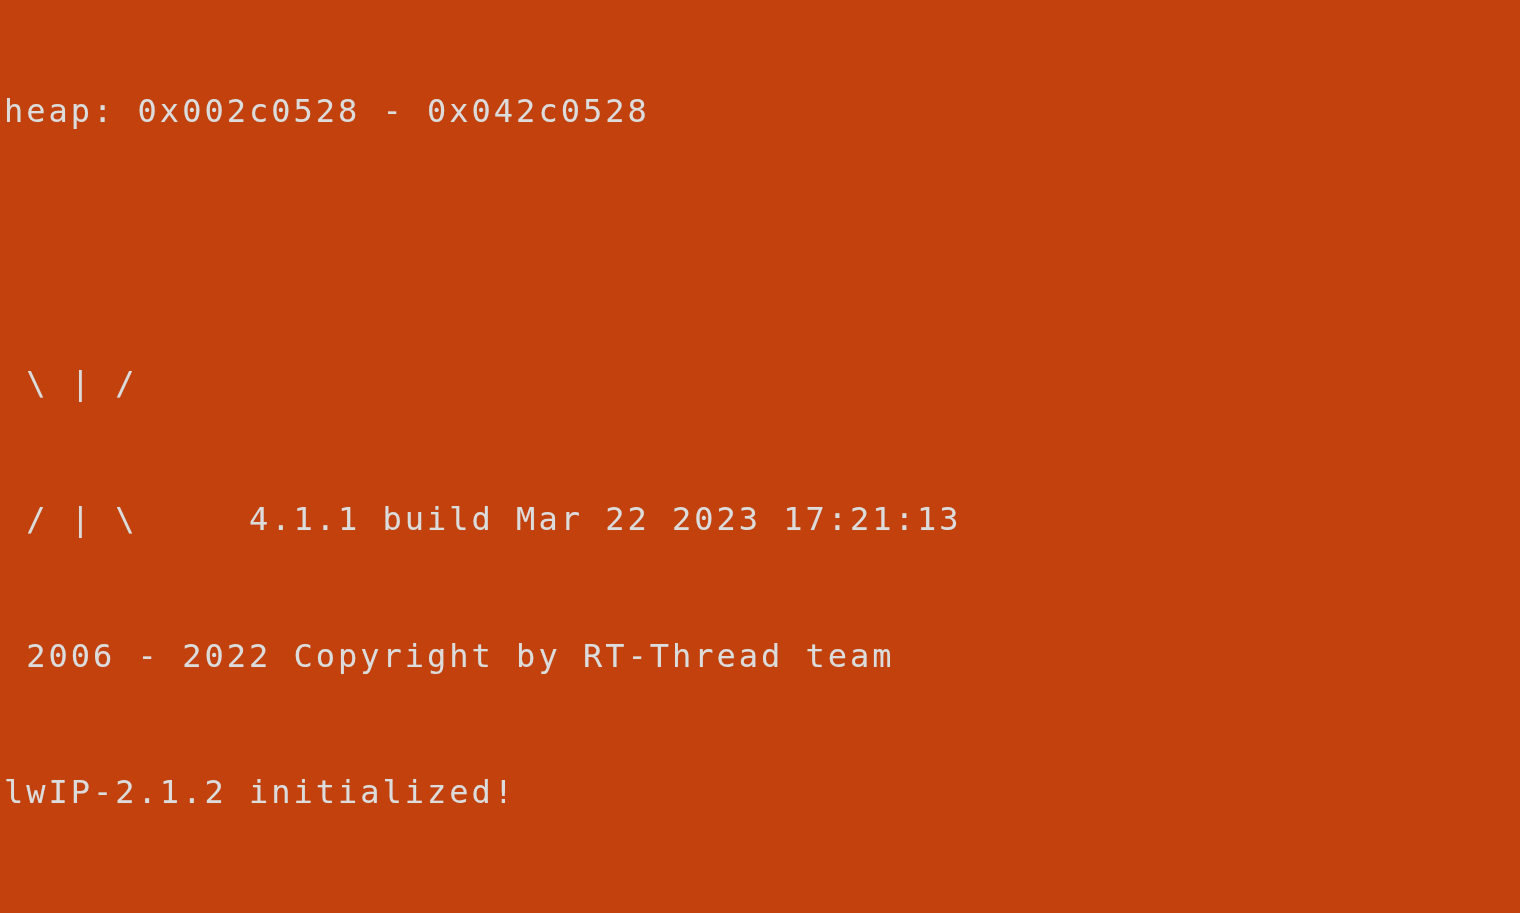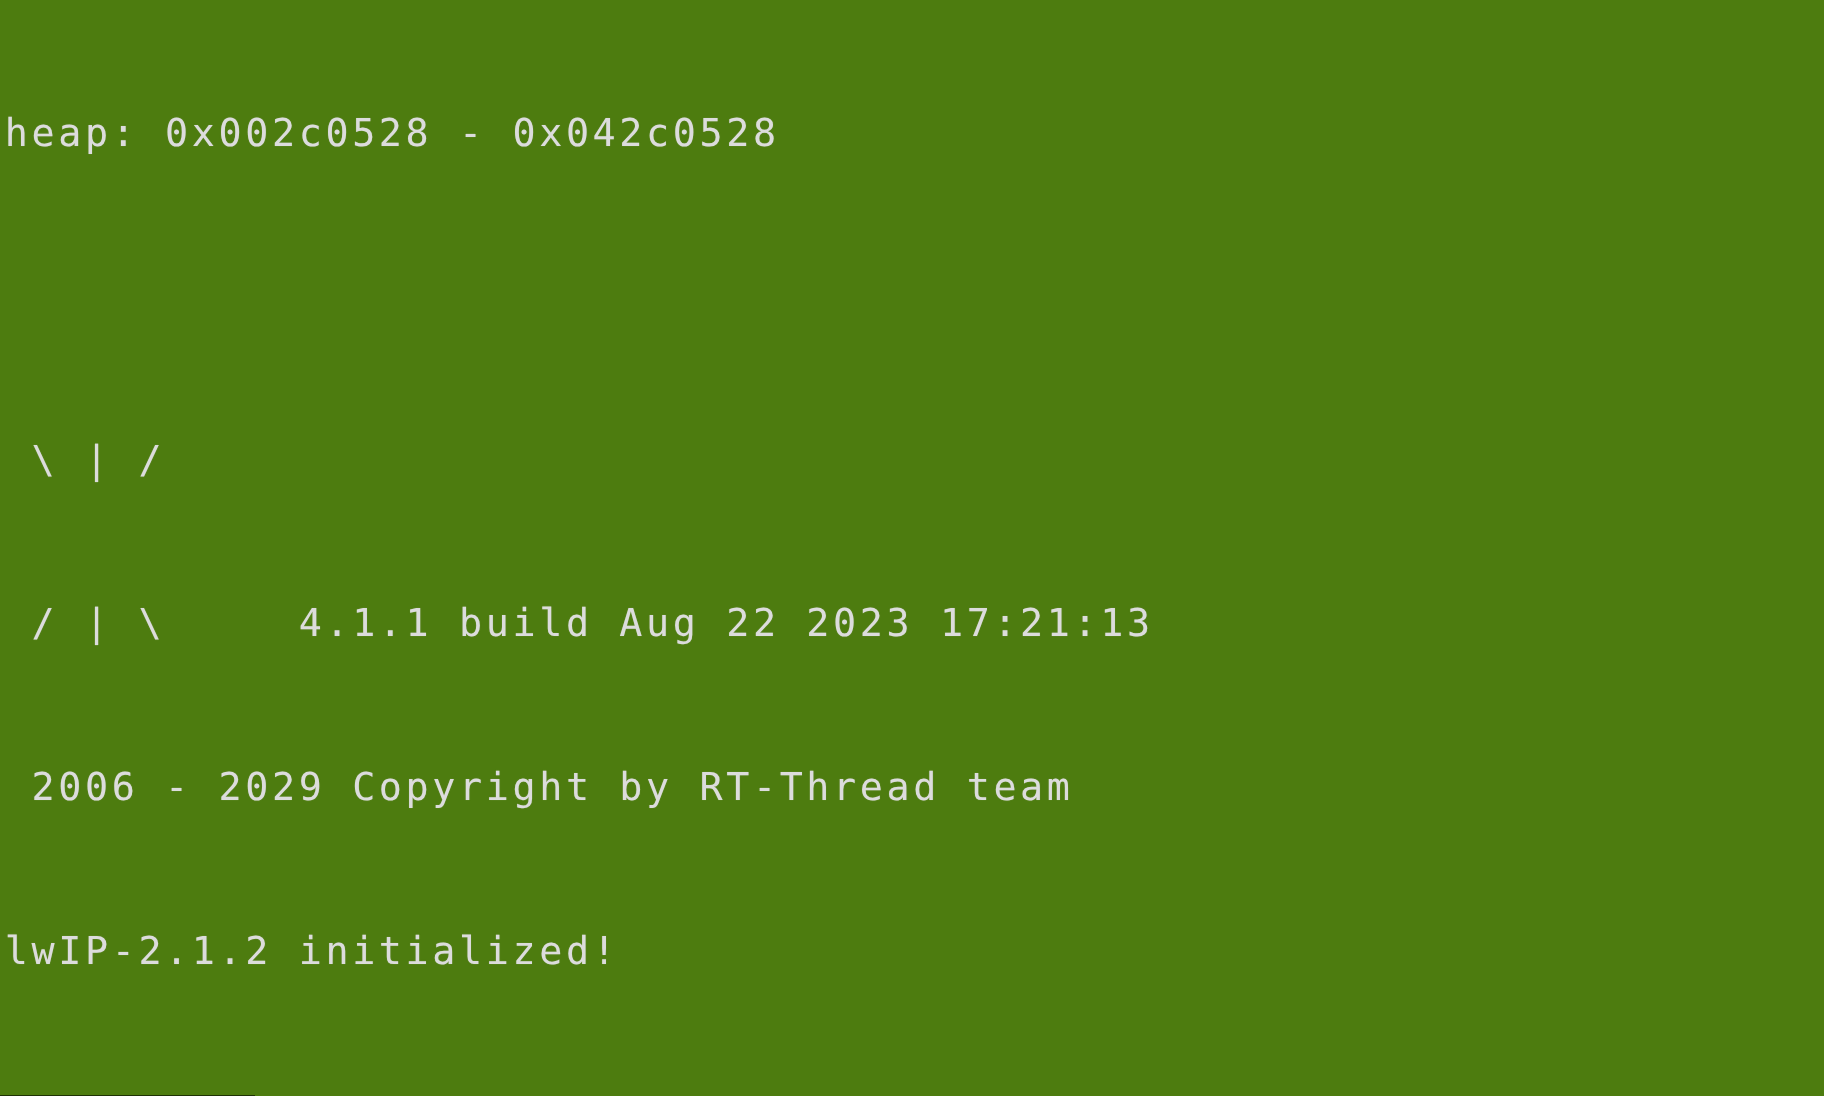--- a/index.html
+++ b/index.html
@@ -11,21 +11,21 @@
   body {
     width: 1520px;
     height: 913px;
     overflow: hidden;
     font-family: "DejaVu Sans Mono", "Liberation Mono", monospace;
   }
   #terminal {
     position: relative;
     width: 1520px;
     height: 913px;
-    background: #4d7c0f;
+    background: #c2410c;
     padding: 0;
     box-sizing: border-box;
   }
   .console-output {
     position: absolute;
     left: 4px;
     top: -2px;
     margin: 0;
     padding: 0;
     font-family: "DejaVu Sans Mono", "Liberation Mono", monospace;
@@ -48,22 +48,22 @@
   }
 </style>
 </head>
 <body>
 
 <div id="terminal">
   <div class="console-output">
     <span class="line">heap: 0x002c0528 - 0x042c0528</span>
     <span class="line blank"></span>
     <span class="line"> \ | /</span>
-    <span class="line"> / | \     4.1.1 build Aug 22 2023 17:21:13</span>
-    <span class="line"> 2006 - 2029 Copyright by RT-Thread team</span>
+    <span class="line"> / | \     4.1.1 build Mar 22 2023 17:21:13</span>
+    <span class="line"> 2006 - 2022 Copyright by RT-Thread team</span>
     <span class="line">lwIP-2.1.2 initialized!</span>
     
     
     
     
     
     
     
     
     

